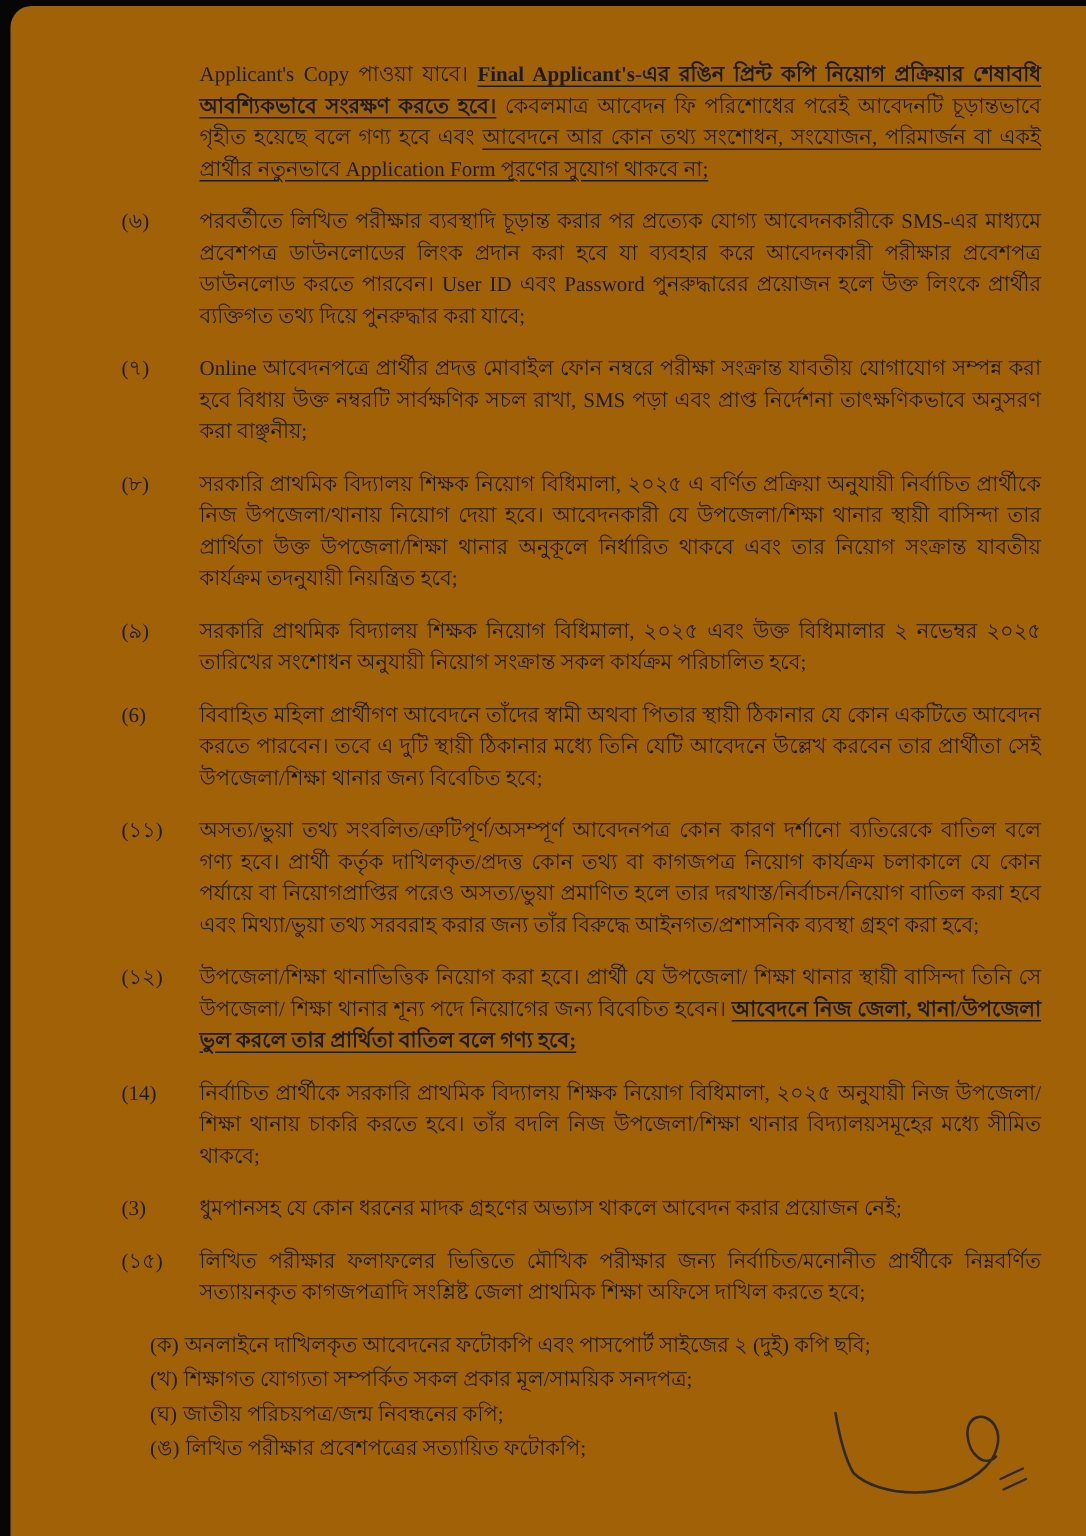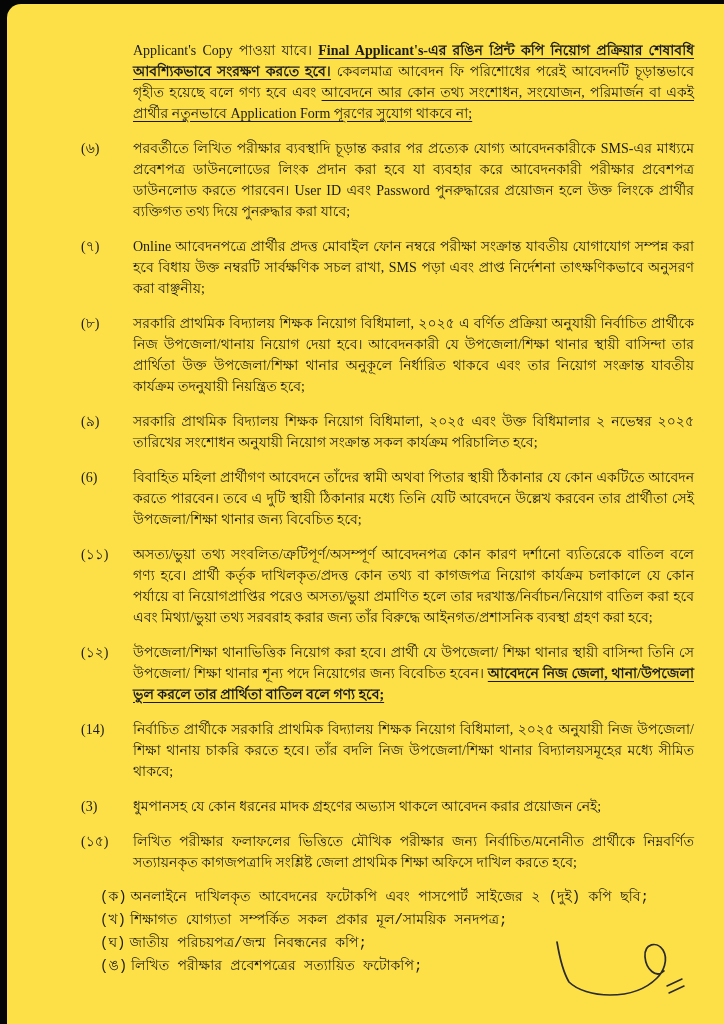--- a/index.html
+++ b/index.html
@@ -5,39 +5,39 @@
   html,body{margin:0;padding:0;}
   body{
     width:724px;height:1024px;
     background:#060606;
     position:relative;
     font-family:"Liberation Serif","DejaVu Serif",serif;
     overflow:hidden;
   }
   .page{
     position:absolute;left:7px;top:4px;right:0;bottom:0;
-    background:#fde047;
+    background:#a16207;
     border-top-left-radius:14px;
     box-sizing:border-box;
     padding:36px 30px 16px 126px;
     color:#1c1c1c;
     font-size:14px;
     line-height:21px;
     text-align:justify;
   }
   .intro{margin:0 0 14px 0;}
   .seg-plain{}
   .seg-underline{text-decoration:underline;text-underline-offset:3px;}
   .seg-bold-underline{font-weight:600;text-decoration:underline;text-underline-offset:3px;}
   .item{position:relative;margin:0 0 14px 0;}
   .item .num{
     position:absolute;left:-52px;top:0;
     width:48px;text-align:left;
   }
-  .subitems{margin-left:-33px;margin-top:2px;font-family:Liberation Mono, monospace;}
+  .subitems{margin-left:-33px;margin-top:2px;}
   .subitems p{margin:0 0 2px 0;}
   .sub-label{margin-right:4px;}
   .signature{
     position:absolute;
     left:540px;top:928px;
     width:150px;height:78px;
   }
   .signature svg{width:100%;height:100%;}
 </style>
 </head>

